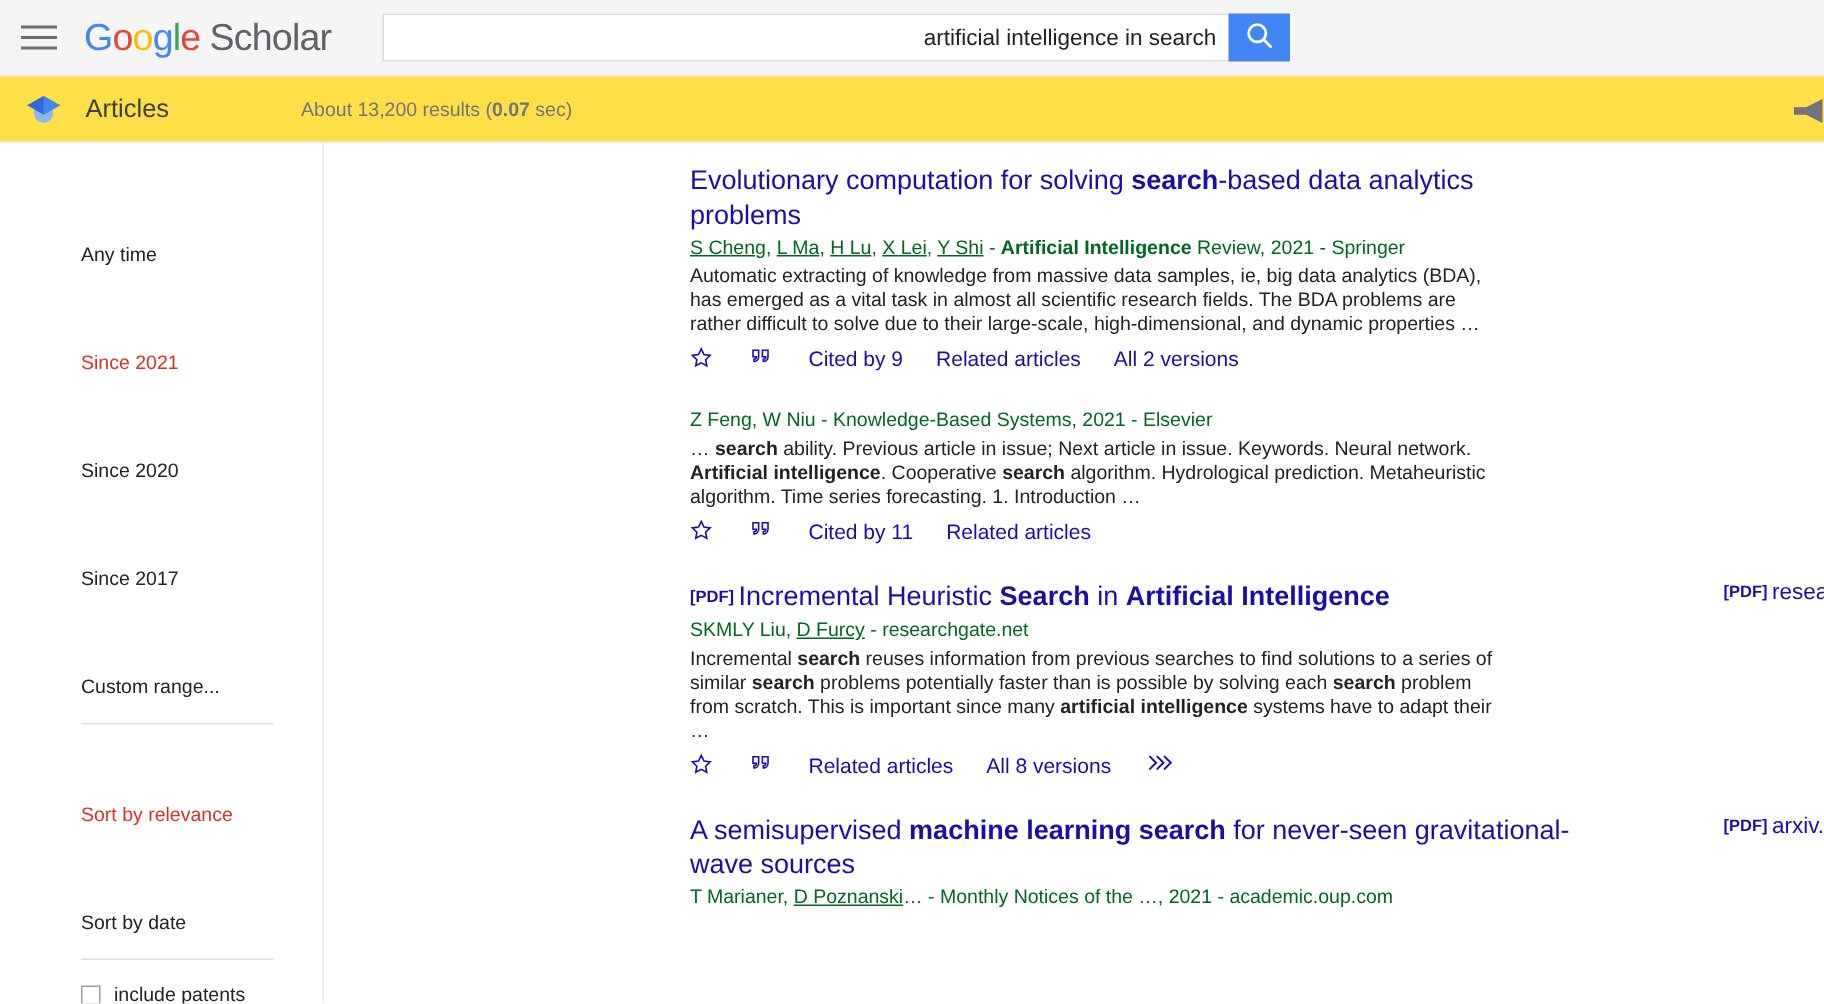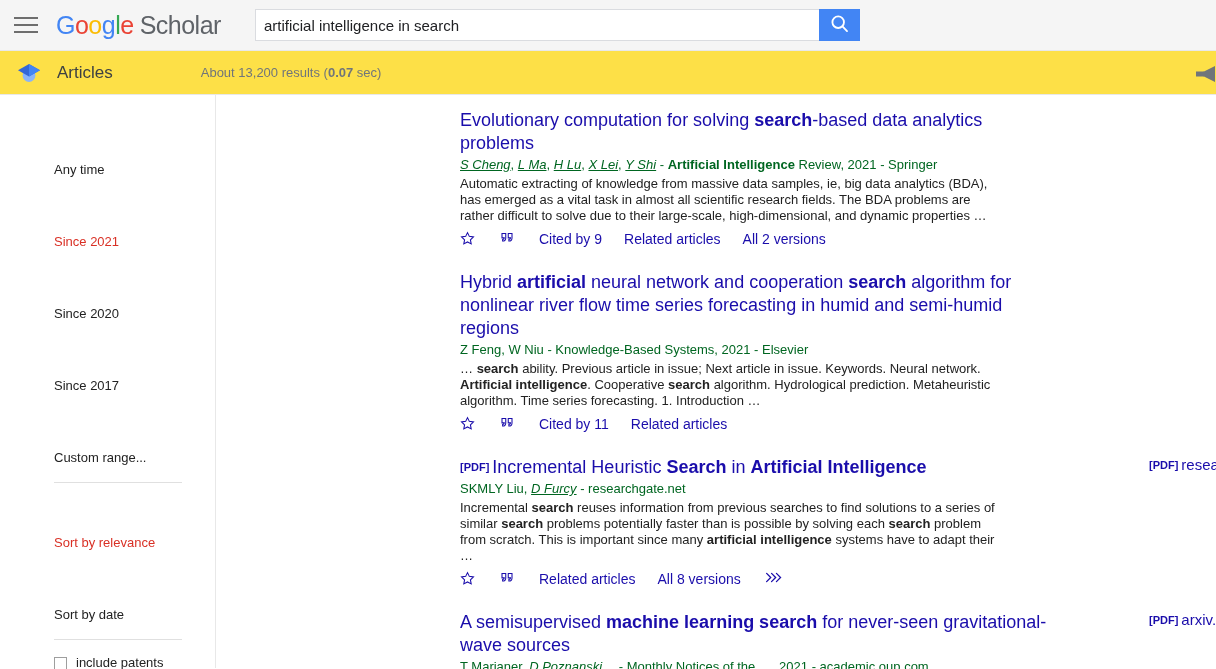--- a/index.html
+++ b/index.html
@@ -51,20 +51,21 @@
   #search-input {
     width: 564px; height: 32px;
     border: 1px solid #dadce0;
     border-right: none;
     background: #fff;
     font-size: 15px;
     font-family: "Liberation Sans", sans-serif;
     color: #202124;
     padding: 0 8px;
     outline: none;
+    text-align: right;
   }
   #search-btn {
     width: 41px; height: 32px;
     background: #4285f4;
     border: none;
     display: flex; align-items: center; justify-content: center;
     cursor: pointer;
     padding: 0;
   }
 
@@ -175,21 +176,21 @@
     vertical-align: 2px;
     margin-right: 3px;
   }
   .r-meta {
     font-size: 13px;
     line-height: 18px;
     color: #006621;
     margin-bottom: 2px;
     max-width: 620px;
   }
-  .r-meta a { color: #006621; text-decoration: underline; cursor: pointer; font-style: italic; }
+  .r-meta a { color: #006621; text-decoration: underline; cursor: pointer; }
   .r-meta b { font-weight: bold; color:#006621; }
   .r-snippet {
     font-size: 13px;
     line-height: 16px;
     color: #222;
     max-width: 545px;
     margin-bottom: 7px;
   }
   .r-snippet b { font-weight: bold; }
   .r-actions {
@@ -330,21 +331,20 @@
               <path d="M4 4 h6 v7 a5 5 0 0 1 -5 5 v-2.4 a2.6 2.6 0 0 0 2.6 -2.6 H4 z" fill="none" stroke="#1a0dab" stroke-width="1.7"></path>
               <path d="M14 4 h6 v7 a5 5 0 0 1 -5 5 v-2.4 a2.6 2.6 0 0 0 2.6 -2.6 H14 z" fill="none" stroke="#1a0dab" stroke-width="1.7"></path>
             </svg>
           </span>
           <a>Cited by 9</a>
           <a>Related articles</a>
           <a>All 2 versions</a>
         </div>
       </div>
       <div class="result">
-        <div class="r-title">Hybrid <b>artificial</b> neural network and cooperation <b>search</b> algorithm for nonlinear river flow time series forecasting in humid and semi-humid regions</div>
         <div class="r-meta">Z Feng, W Niu - Knowledge-Based Systems, 2021 - Elsevier</div>
         <div class="r-snippet">… <b>search</b> ability. Previous article in issue; Next article in issue. Keywords. Neural network. <b>Artificial intelligence</b>. Cooperative <b>search</b> algorithm. Hydrological prediction. Metaheuristic algorithm. Time series forecasting. 1. Introduction …</div>
         <div class="r-actions">
           <span class="ic">
             <svg width="15" height="15" viewBox="0 0 24 24">
               <path d="M12 2.6l2.9 6 6.6.9-4.8 4.6 1.2 6.5L12 17.5 6.1 20.6l1.2-6.5L2.5 9.5l6.6-.9z" fill="none" stroke="#1a0dab" stroke-width="1.7"></path>
             </svg>
           </span>
           <span class="ic">
             <svg width="16" height="15" viewBox="0 0 24 24">

